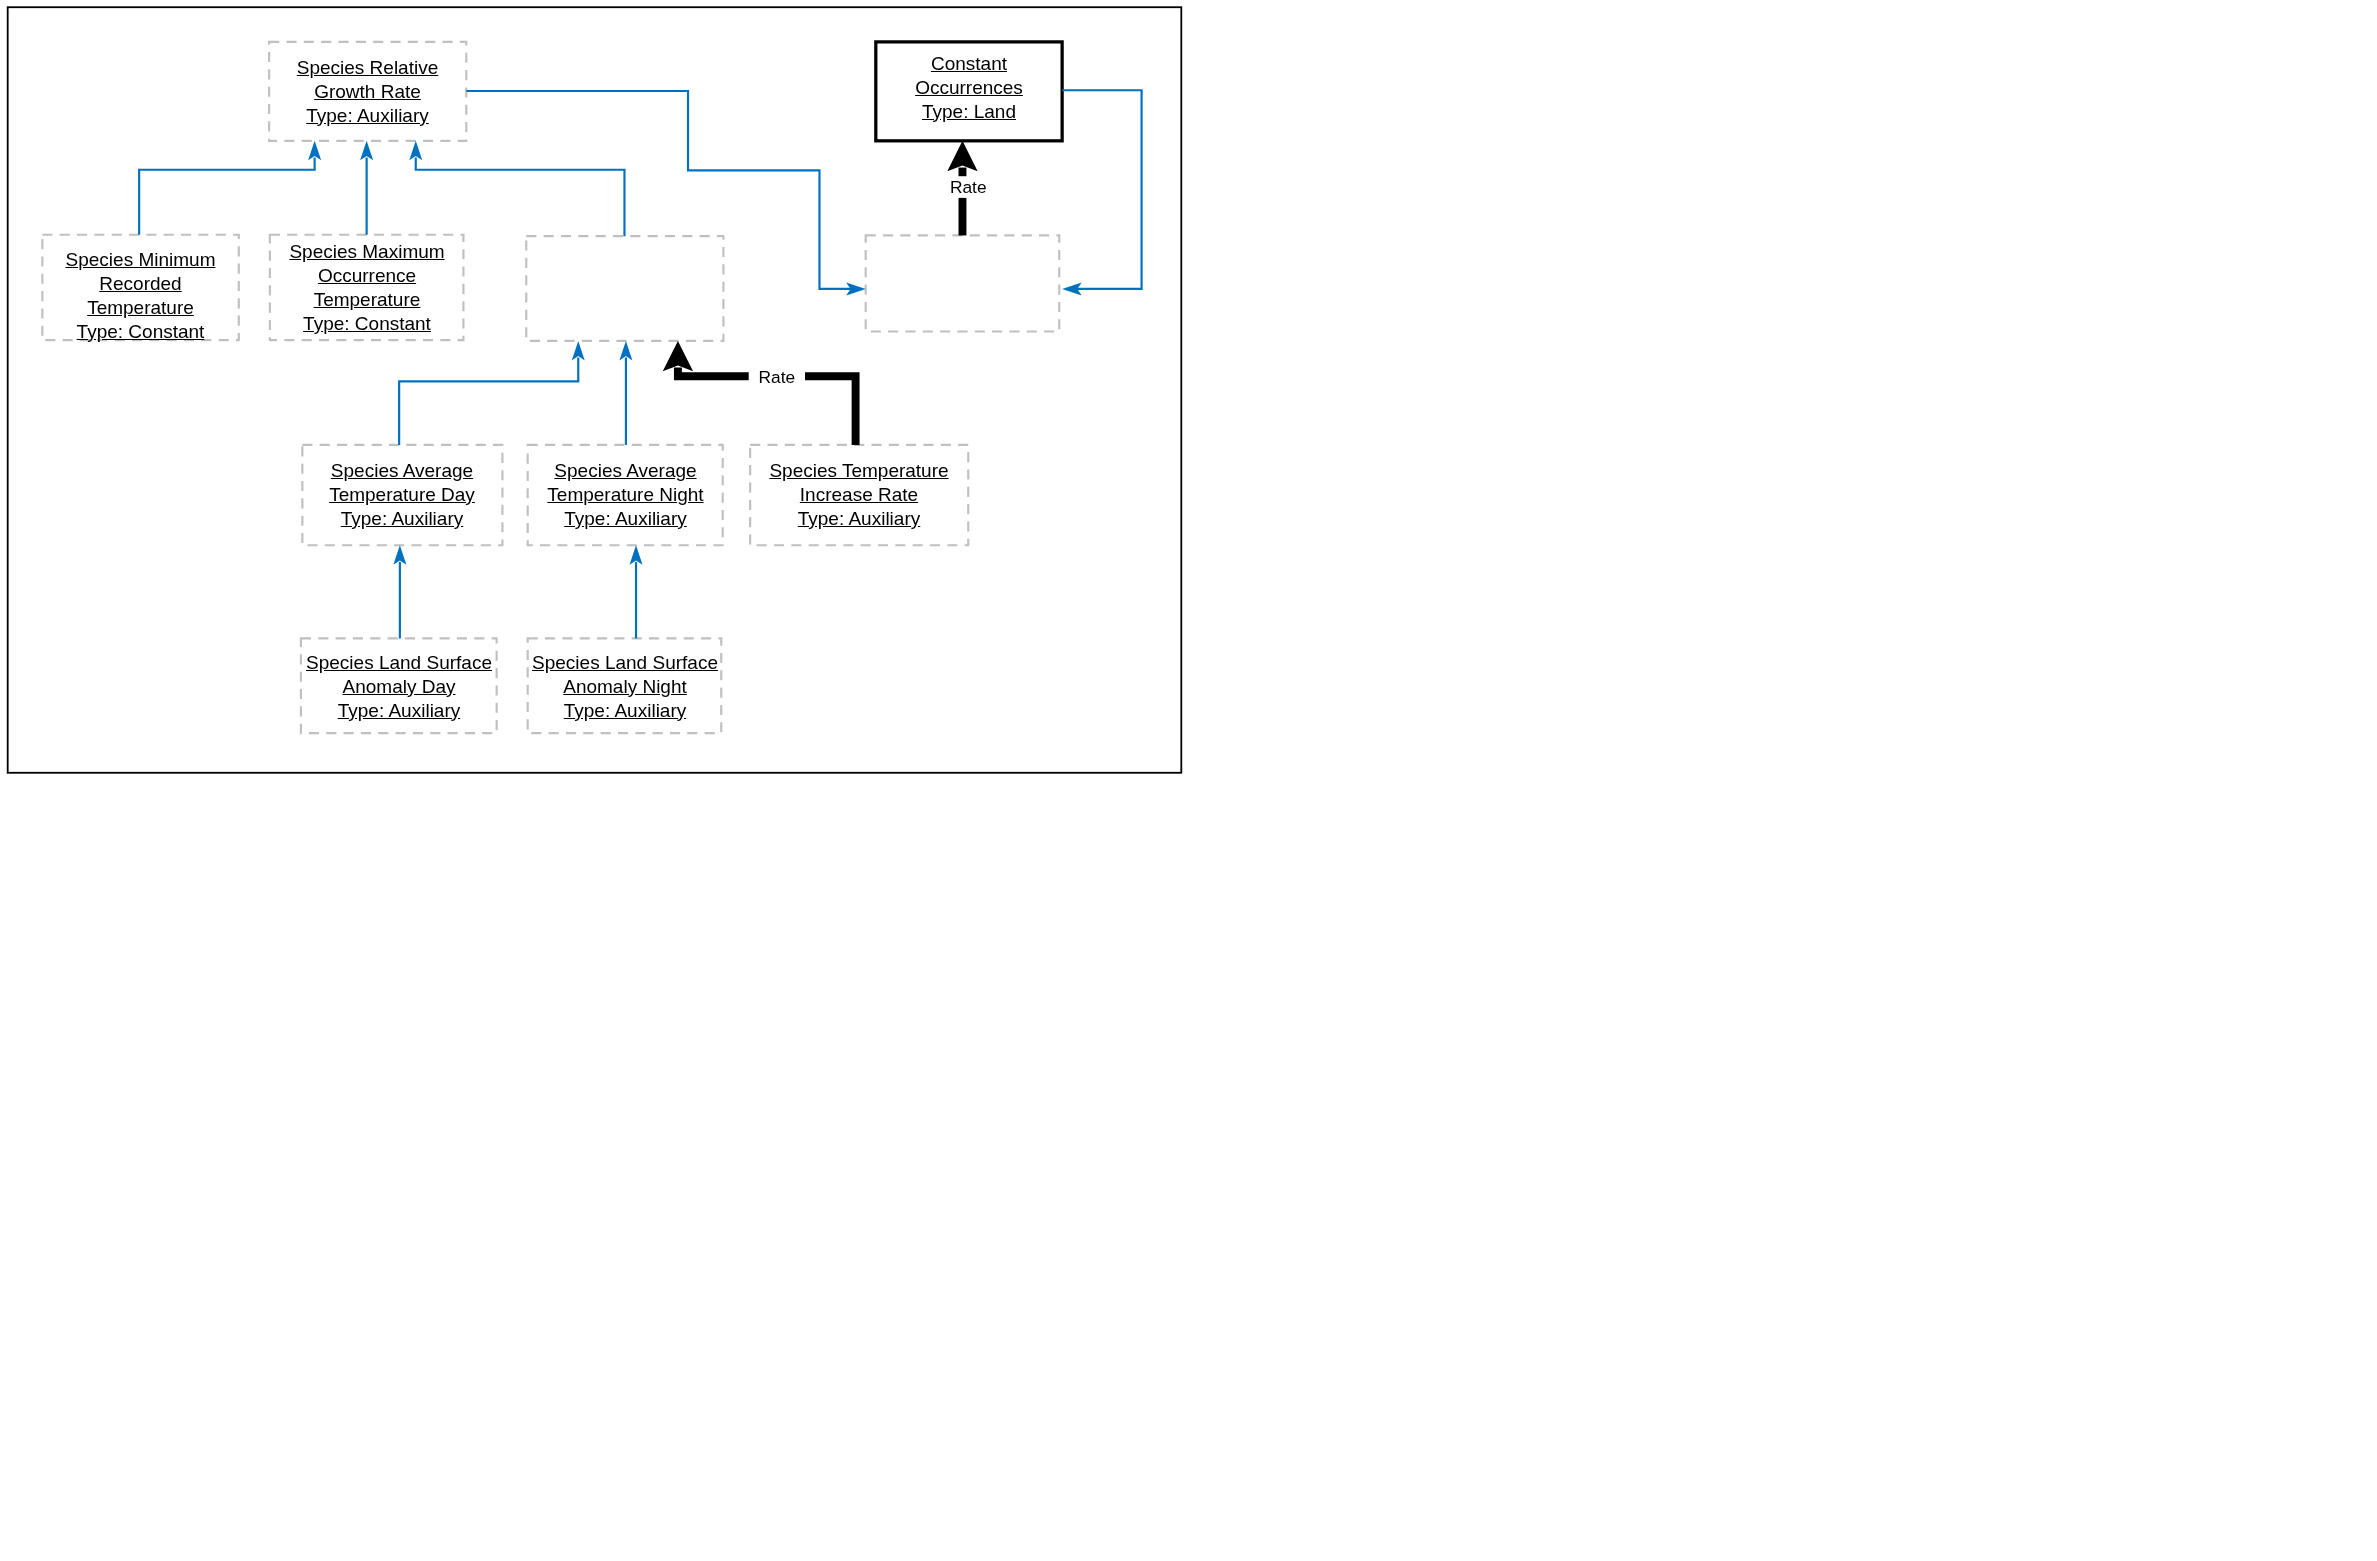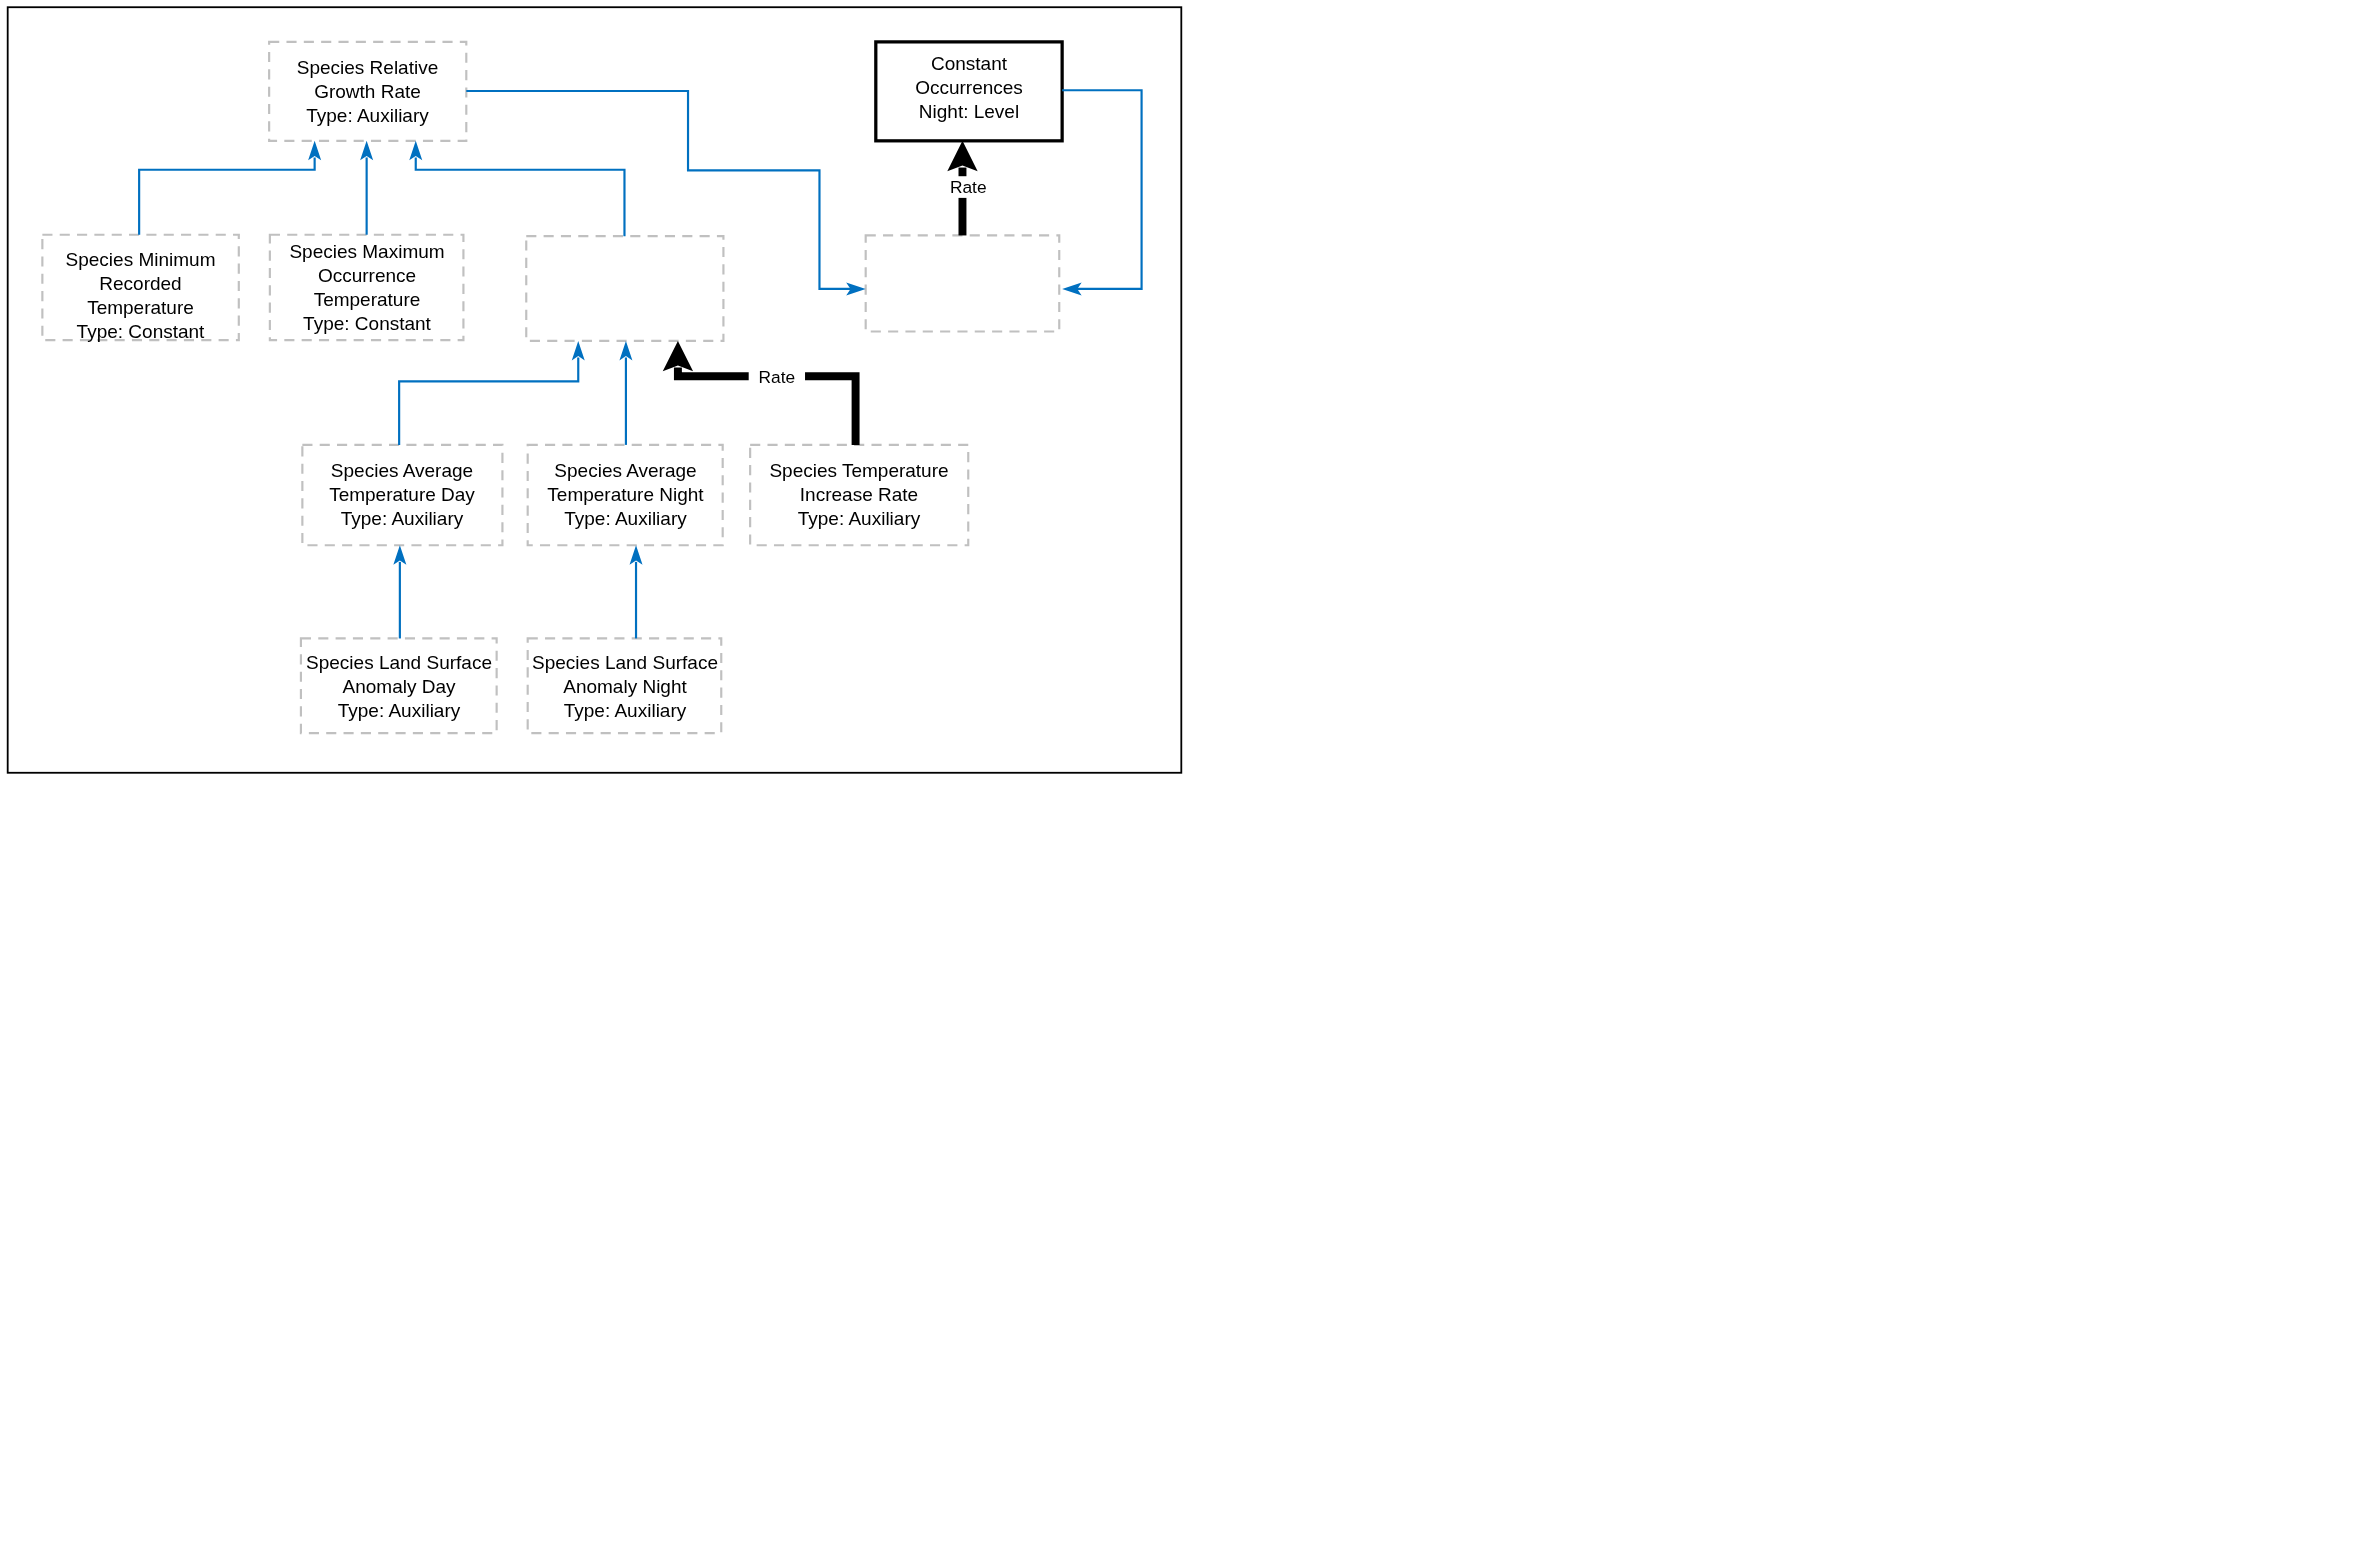--- a/index.html
+++ b/index.html
@@ -12,20 +12,21 @@
     overflow:hidden;
   }
   .layer{position:absolute;left:0;top:0;}
   .node{
     position:absolute;
     display:flex;
     align-items:center;
     justify-content:center;
     text-align:center;
     pointer-events:none;
+    text-decoration:underline;
   }
   .node-text{
     white-space:pre-line;
     font-size:19px;
     line-height:24px;
     color:#000;
   }
   svg text{
     font-family:"Liberation Sans","DejaVu Sans",sans-serif;
     font-size:24px;
@@ -96,21 +97,21 @@
     </g>
   </svg>
 
   <div class="node" style="left:269px;top:42px;width:197px;height:99px">
     <div class="node-text"><span>Species Relative
 Growth Rate</span>
 <span>Type: Auxiliary</span></div>
   </div>
   <div class="node" style="left:876px;top:38px;width:186px;height:99px">
     <div class="node-text"><span>Constant Occurrences</span>
-<span>Night: Level</span></div>
+<span>Type: Land</span></div>
   </div>
   <div class="node" style="left:42px;top:243px;width:197px;height:106px">
     <div class="node-text"><span>Species Minimum
 Recorded
 Temperature</span>
 <span>Type: Constant</span></div>
   </div>
   <div class="node" style="left:270px;top:235px;width:194px;height:106px">
     <div class="node-text"><span>Species Maximum
 Occurrence

